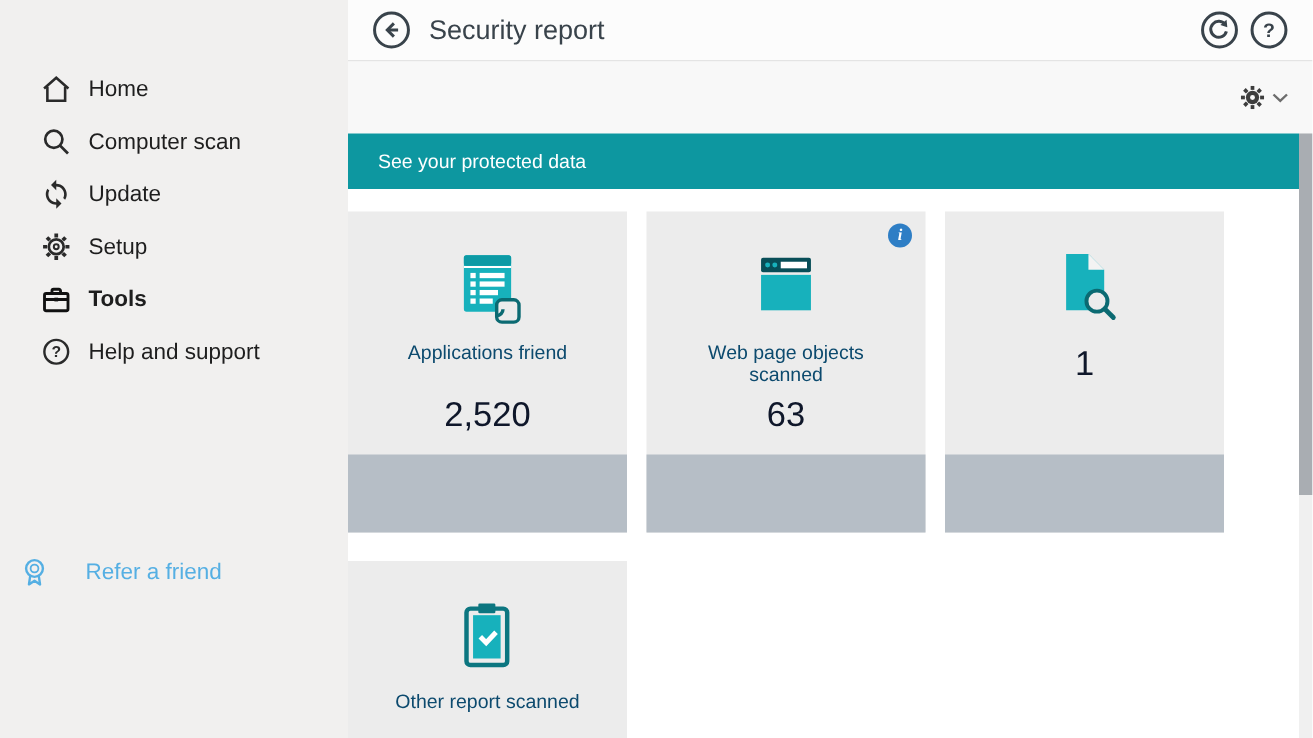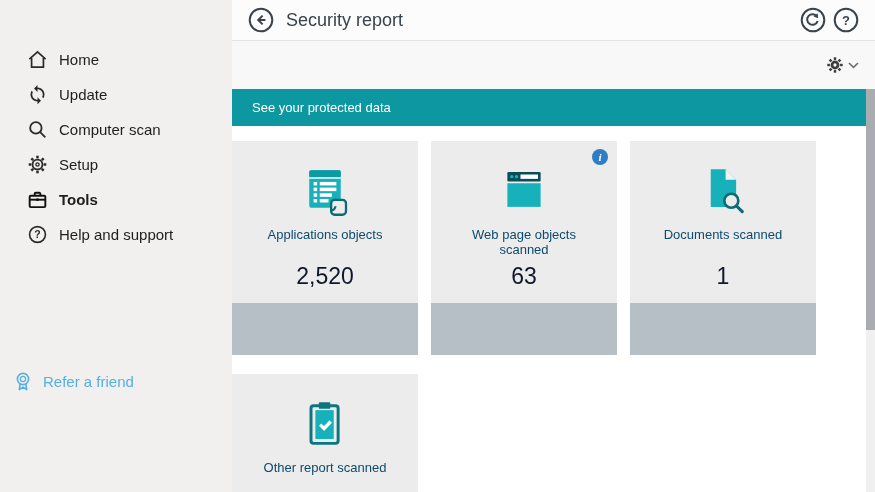--- a/index.html
+++ b/index.html
@@ -9,21 +9,21 @@
 
   
   .sidebar { width:232px; flex-shrink:0; background:#f1f0ef; position:relative; }
   .nav { padding-top:42px; }
   .nav-item { height:35px; display:flex; align-items:center; padding-left:26px;
               gap:11px; font-size:15px; color:#1e1e1e; cursor:pointer; }
   .nav-item.active { font-weight:700; }
   .nav-icon { width:22px; height:22px; display:flex; align-items:center; justify-content:center; color:#2a2a2a; }
   .nav-item.active .nav-icon { color:#111; }
   .refer { position:absolute; left:13px; top:371px; display:flex; align-items:center;
-           gap:10px; color:#55afe3; font-size:15px; cursor:pointer; }
+           gap:24px; color:#55afe3; font-size:15px; cursor:pointer; }
 
   
   .main { flex:1; position:relative; background:#fff; display:flex; flex-direction:column; }
   .topbar { height:41px; background:#fcfcfc; border-bottom:1px solid #e4e4e4;
             display:flex; align-items:center; padding:18px 16px; flex-shrink:0; }
   .round-btn { background:none; border:none; padding:0; cursor:pointer; display:flex;
                color:#39434b; }
   .page-title { margin-left:12px; font-size:18px; font-weight:400; color:#39434b; }
   .topbar-right { margin-left:auto; display:flex; gap:7px; }
 
@@ -74,35 +74,35 @@
           <svg width="21" height="21" viewBox="0 0 22 22" fill="none" stroke="currentColor" stroke-width="1.8">
             <path d="M2.5 10.5 L11 3 L19.5 10.5"></path>
             <path d="M4.8 9.3 V19 H17.2 V9.3"></path>
           </svg>
         </span>
         <span>Home</span>
       </div>
 
       <div class="nav-item">
         <span class="nav-icon">
-          <svg width="21" height="21" viewBox="0 0 24 24" fill="currentColor">
-            <path d="M12 4V1L8 5l4 4V6c3.31 0 6 2.69 6 6 0 1.01-.25 1.97-.7 2.8l1.46 1.46C19.54 15.03 20 13.57 20 12c0-4.42-3.58-8-8-8zm0 14c-3.31 0-6-2.69-6-6 0-1.01.25-1.97.7-2.8L5.24 7.74C4.46 8.97 4 10.43 4 12c0 4.42 3.58 8 8 8v3l4-4-4-4v3z"></path>
-          </svg>
-        </span>
-        <span>Update</span>
-      </div>
-
-      <div class="nav-item">
-        <span class="nav-icon">
           <svg width="21" height="21" viewBox="0 0 22 22" fill="none" stroke="currentColor" stroke-width="1.9">
             <circle cx="9.3" cy="9.3" r="6"></circle>
             <line x1="13.8" y1="13.8" x2="19.2" y2="19.2"></line>
           </svg>
         </span>
         <span>Computer scan</span>
+      </div>
+
+      <div class="nav-item">
+        <span class="nav-icon">
+          <svg width="21" height="21" viewBox="0 0 24 24" fill="currentColor">
+            <path d="M12 4V1L8 5l4 4V6c3.31 0 6 2.69 6 6 0 1.01-.25 1.97-.7 2.8l1.46 1.46C19.54 15.03 20 13.57 20 12c0-4.42-3.58-8-8-8zm0 14c-3.31 0-6-2.69-6-6 0-1.01.25-1.97.7-2.8L5.24 7.74C4.46 8.97 4 10.43 4 12c0 4.42 3.58 8 8 8v3l4-4-4-4v3z"></path>
+          </svg>
+        </span>
+        <span>Update</span>
       </div>
 
       <div class="nav-item">
         <span class="nav-icon">
           <svg width="21" height="21" viewBox="0 0 22 22" fill="none" stroke="currentColor">
             <g stroke-width="2.6">
               <line x1="17.4" y1="11" x2="20.2" y2="11"></line>
                 <line x1="1.8" y1="11" x2="4.6" y2="11"></line>
               <line x1="11" y1="17.4" x2="11" y2="20.2"></line>
                 <line x1="11" y1="1.8" x2="11" y2="4.6"></line>
@@ -233,21 +233,21 @@
                 <rect x="27" y="27" width="19" height="4" fill="#fff"></rect>
               <rect x="20" y="33.5" width="4" height="4" fill="#fff"></rect>
                 <rect x="27" y="33.5" width="14" height="4" fill="#fff"></rect>
               <rect x="20" y="40" width="4" height="4" fill="#fff"></rect>
                 <rect x="27" y="40" width="10" height="4" fill="#fff"></rect>
               <rect x="40" y="41" width="17" height="17" rx="4" fill="#ececec" stroke="#0b6a72" stroke-width="2.6"></rect>
               <path d="M40 53 a4.8 4.8 0 0 0 4.8-4.8" fill="none" stroke="#0b6a72" stroke-width="2.6"></path>
             </svg>
           </div>
           <div class="card-label">
-            <span>Applications objects</span>
+            <span>Applications friend</span>
           </div>
           <div class="card-value">2,520</div>
           <div class="card-footer"></div>
         </div>
 
         <div class="card">
           <div class="info-badge">i</div>
           <div class="card-icon">
             <svg width="58" height="56" viewBox="0 0 66 64">
               <rect x="14" y="9" width="38" height="11" rx="1.5" fill="#084e58"></rect>
@@ -266,23 +266,20 @@
 
         <div class="card">
           <div class="card-icon">
             <svg width="58" height="56" viewBox="0 0 66 64">
               <path d="M19 6 h17 l12 12 v31 h-29 z" fill="#17b1bc"></path>
               <path d="M36 6 l12 12 h-12 z" fill="#f3f3f3"></path>
               <circle cx="42.5" cy="42" r="8" fill="#ececec" stroke="#0b6a72" stroke-width="3"></circle>
               <line x1="48.5" y1="48" x2="55" y2="54.5" stroke="#0b6a72" stroke-width="3.6" stroke-linecap="round"></line>
             </svg>
           </div>
-          <div class="card-label">
-            <span>Documents scanned</span>
-          </div>
           <div class="card-value">1</div>
           <div class="card-footer"></div>
         </div>
 
         <div class="card">
           <div class="card-icon">
             <svg width="58" height="56" viewBox="0 0 66 64">
               <rect x="17" y="10" width="31" height="43" rx="3" fill="none" stroke="#0c7680" stroke-width="3.4"></rect>
               <rect x="22" y="15" width="21" height="33" fill="#17b1bc"></rect>
               <rect x="26" y="6" width="13" height="7.5" rx="1" fill="#0c7680"></rect>

